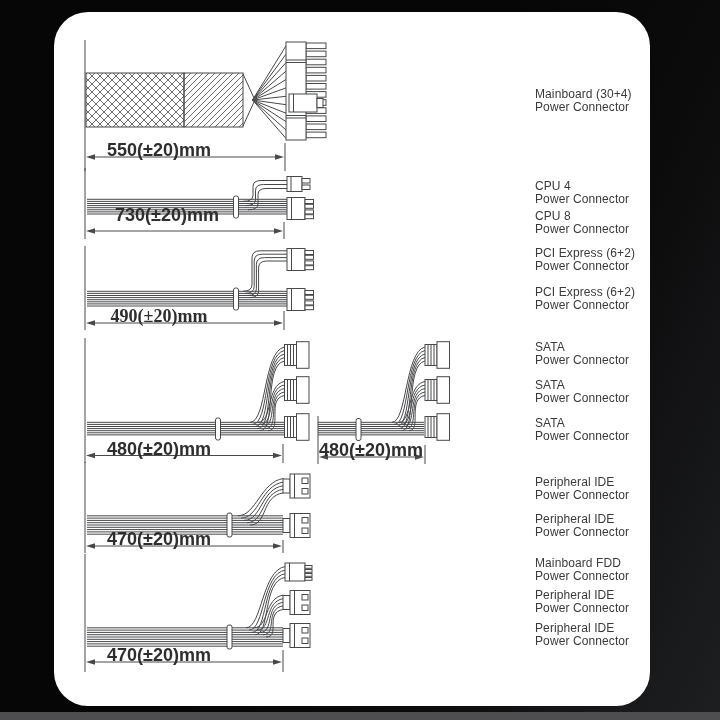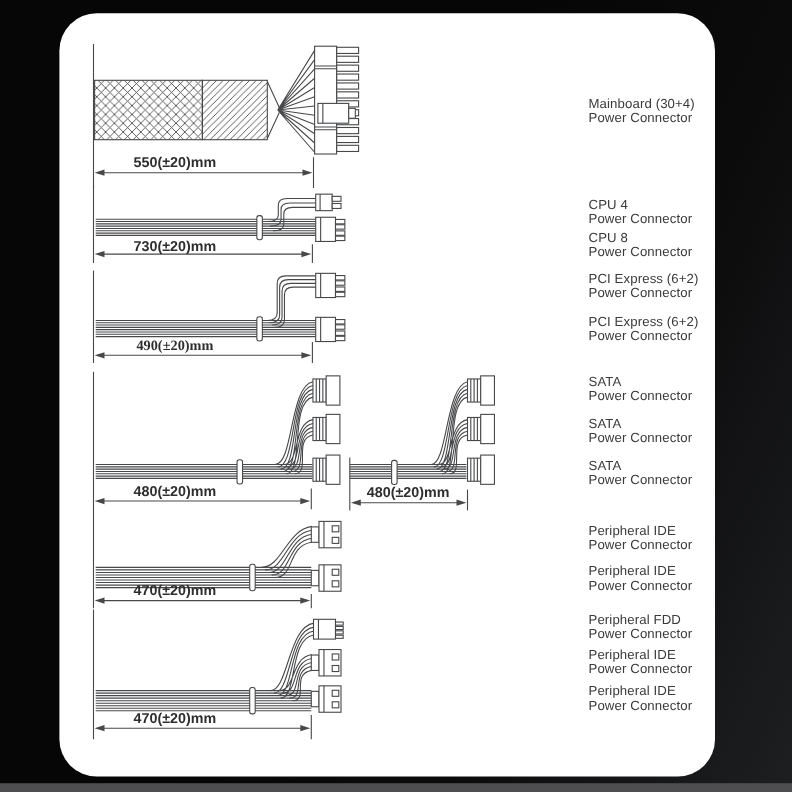--- a/index.html
+++ b/index.html
@@ -9,21 +9,21 @@
     font-family:"Liberation Sans", sans-serif;
   }
   .bottom-strip{position:absolute;left:0;top:712px;width:720px;height:8px;background:var(--strip,#4e4e50);}
   .card{position:absolute;left:54px;top:12px;width:596px;height:694px;background:var(--card,#ffffff);border-radius:34px;}
   #art{position:absolute;left:0;top:0;width:720px;height:720px;}
   #art .ln{fill:none;stroke:var(--line,#47484a);stroke-width:1;}
   #art .fw{fill:#ffffff;stroke:var(--line,#47484a);stroke-width:1;}
   #art .fl{fill:var(--line,#47484a);stroke:none;}
   .lbl{position:absolute;left:535px;font-size:12px;line-height:13px;color:var(--label,#3a3a3a);letter-spacing:0.1px;white-space:nowrap;}
   .lbl span{display:block;}
-  .dim{position:absolute;width:120px;text-align:center;font-size:13px;font-weight:600;color:var(--dimtext,#2e2e2e);white-space:nowrap;}
+  .dim{position:absolute;width:120px;text-align:center;font-size:18px;font-weight:600;color:var(--dimtext,#2e2e2e);white-space:nowrap;}
 </style>
 </head>
 <body>
 
 <div class="stage">
   <div class="card"></div>
   <div class="bottom-strip"></div>
 
   <svg id="art" viewBox="0 0 720 720">
       <defs>
@@ -218,21 +218,21 @@
           <rect class="fw" x="283" y="628.5" width="7" height="14"></rect>
           <rect class="fw" x="290" y="623.5" width="20" height="24"></rect>
           <path class="ln" d="M294.5 623.5V647.5"></path>
           <rect class="fw" x="302" y="627.5" width="6" height="5.5"></rect>
           <rect class="fw" x="302" y="638" width="6" height="5.5"></rect>
         </g>
       </g>
     </svg>
 
   <div class="dim" style="left:99px;top:140px;">550(±20)mm</div>
-  <div class="dim" style="left:99px;top:216px;">730(±20)mm</div>
+  <div class="dim" style="left:99px;top:205px;text-align:right;">730(±20)mm</div>
   <div class="dim" style="left:99px;top:306px;font-family:Liberation Serif, serif;">490(±20)mm</div>
   <div class="dim" style="left:99px;top:439px;">480(±20)mm</div>
   <div class="dim" style="left:311px;top:440px;">480(±20)mm</div>
   <div class="dim" style="left:99px;top:529px;">470(±20)mm</div>
   <div class="dim" style="left:99px;top:645px;">470(±20)mm</div>
 
   <div class="lbl" style="top:88px;">
     <span>Mainboard (30+4)</span>
       <span>Power Connector</span>
   </div>
@@ -266,21 +266,21 @@
   </div>
   <div class="lbl" style="top:476px;">
     <span>Peripheral IDE</span>
       <span>Power Connector</span>
   </div>
   <div class="lbl" style="top:513px;">
     <span>Peripheral IDE</span>
       <span>Power Connector</span>
   </div>
   <div class="lbl" style="top:557px;">
-    <span>Peripheral FDD</span>
+    <span>Mainboard FDD</span>
       <span>Power Connector</span>
   </div>
   <div class="lbl" style="top:589px;">
     <span>Peripheral IDE</span>
       <span>Power Connector</span>
   </div>
   <div class="lbl" style="top:622px;">
     <span>Peripheral IDE</span>
       <span>Power Connector</span>
   </div>

